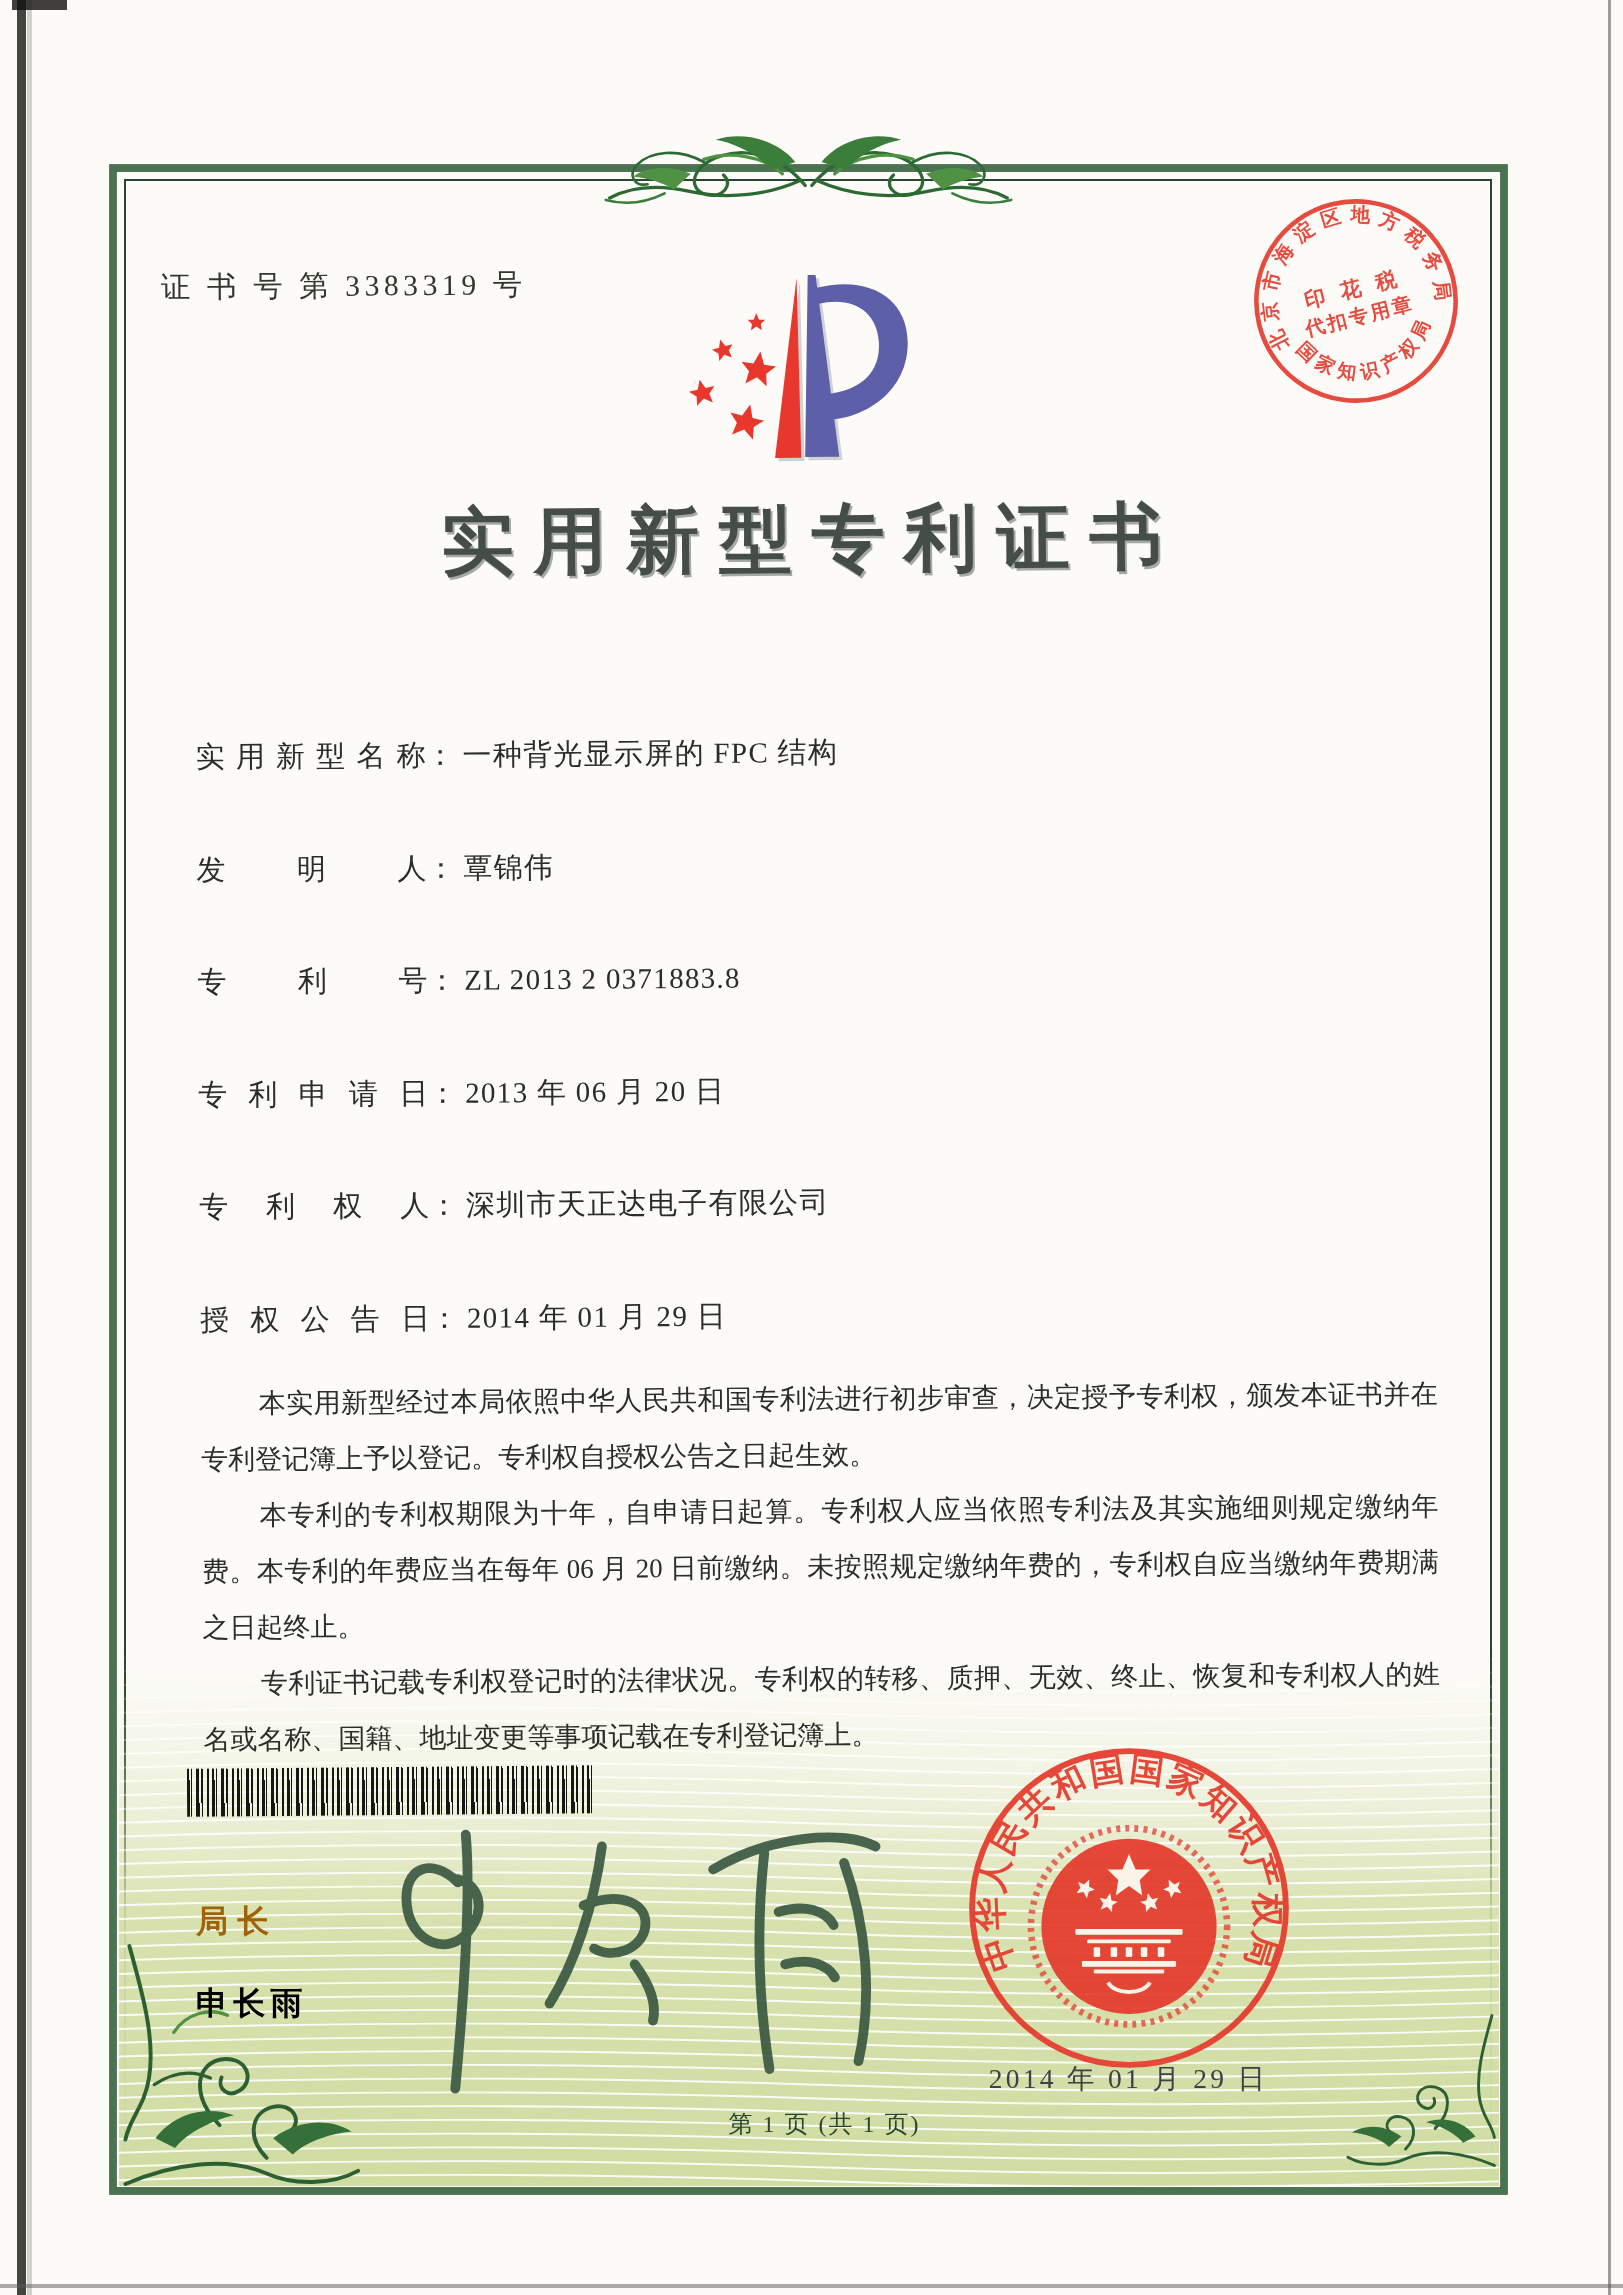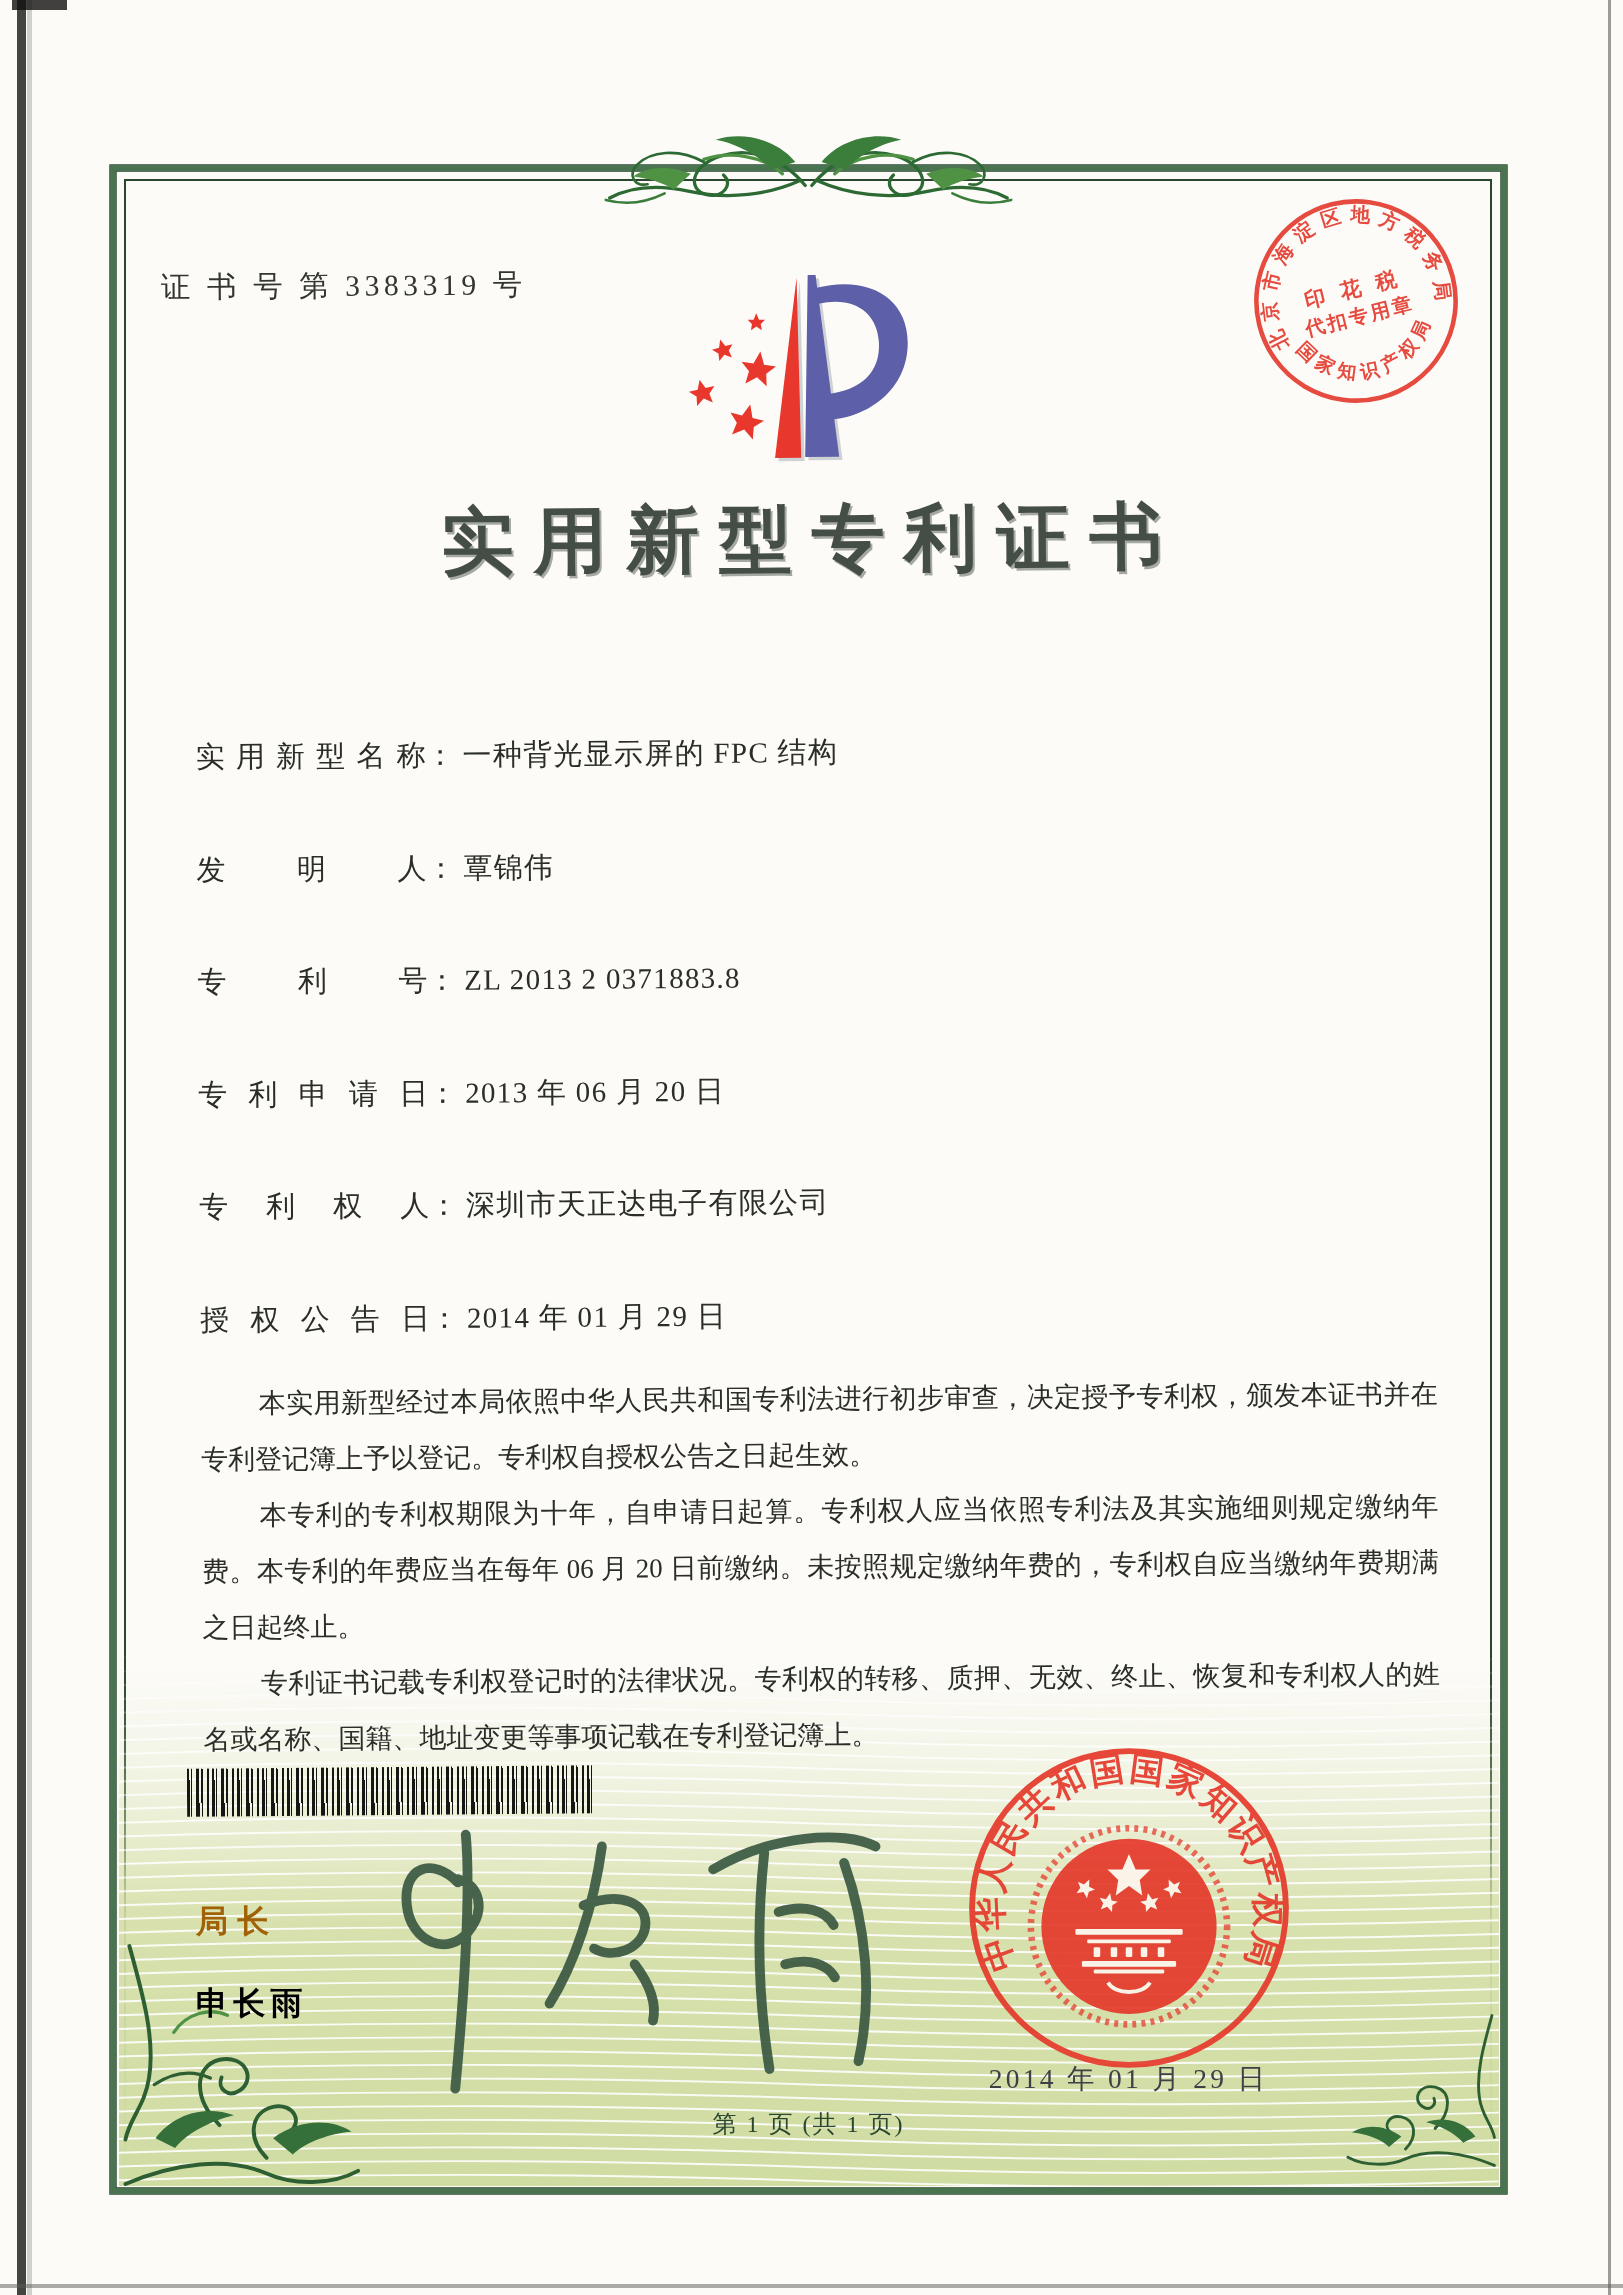--- a/index.html
+++ b/index.html
@@ -45,21 +45,21 @@
       transparent 15.7px 20px,#161614 20px 22px,transparent 22px 25px);}
   .sig-title{left:86px;top:1735px;font-size:32px;font-weight:700;letter-spacing:9.2px;
              font-family:"Liberation Sans","DejaVu Sans",sans-serif;color:#a16207;z-index:3;}
   .sig-name{left:86px;top:1817px;font-size:32px;font-weight:700;letter-spacing:5.2px;
              font-family:"Liberation Sans","DejaVu Sans",sans-serif;color:#000000;z-index:3;}
   .signature{left:217px;top:1642px;width:576px;height:308px;z-index:4;}
   .grant-seal{left:849px;top:1573px;width:340px;height:340px;z-index:5;}
   .seal-date{left:855px;top:1896px;width:327px;text-align:center;font-size:27.5px;
              letter-spacing:3.3px;color:#3f4046;z-index:6;}
   .footer{left:0;top:1943px;width:1397px;text-align:center;font-size:24px;letter-spacing:2px;
-          color:#2c472f;z-index:3;}
+          color:#2c472f;z-index:3;padding-left:16px;}
   .tax-stamp{left:1128px;top:18.3px;width:236px;height:236px;z-index:5;}
   .orn-top{left:450px;top:-47px;width:497px;height:105px;z-index:2;}
   .orn-bl{left:4.6px;top:1775px;width:281px;height:250px;z-index:2;}
   .orn-br{left:1214px;top:1826px;width:177px;height:199px;z-index:2;}
 </style>
 </head>
 <body>
 
 <div id="stage">
 

